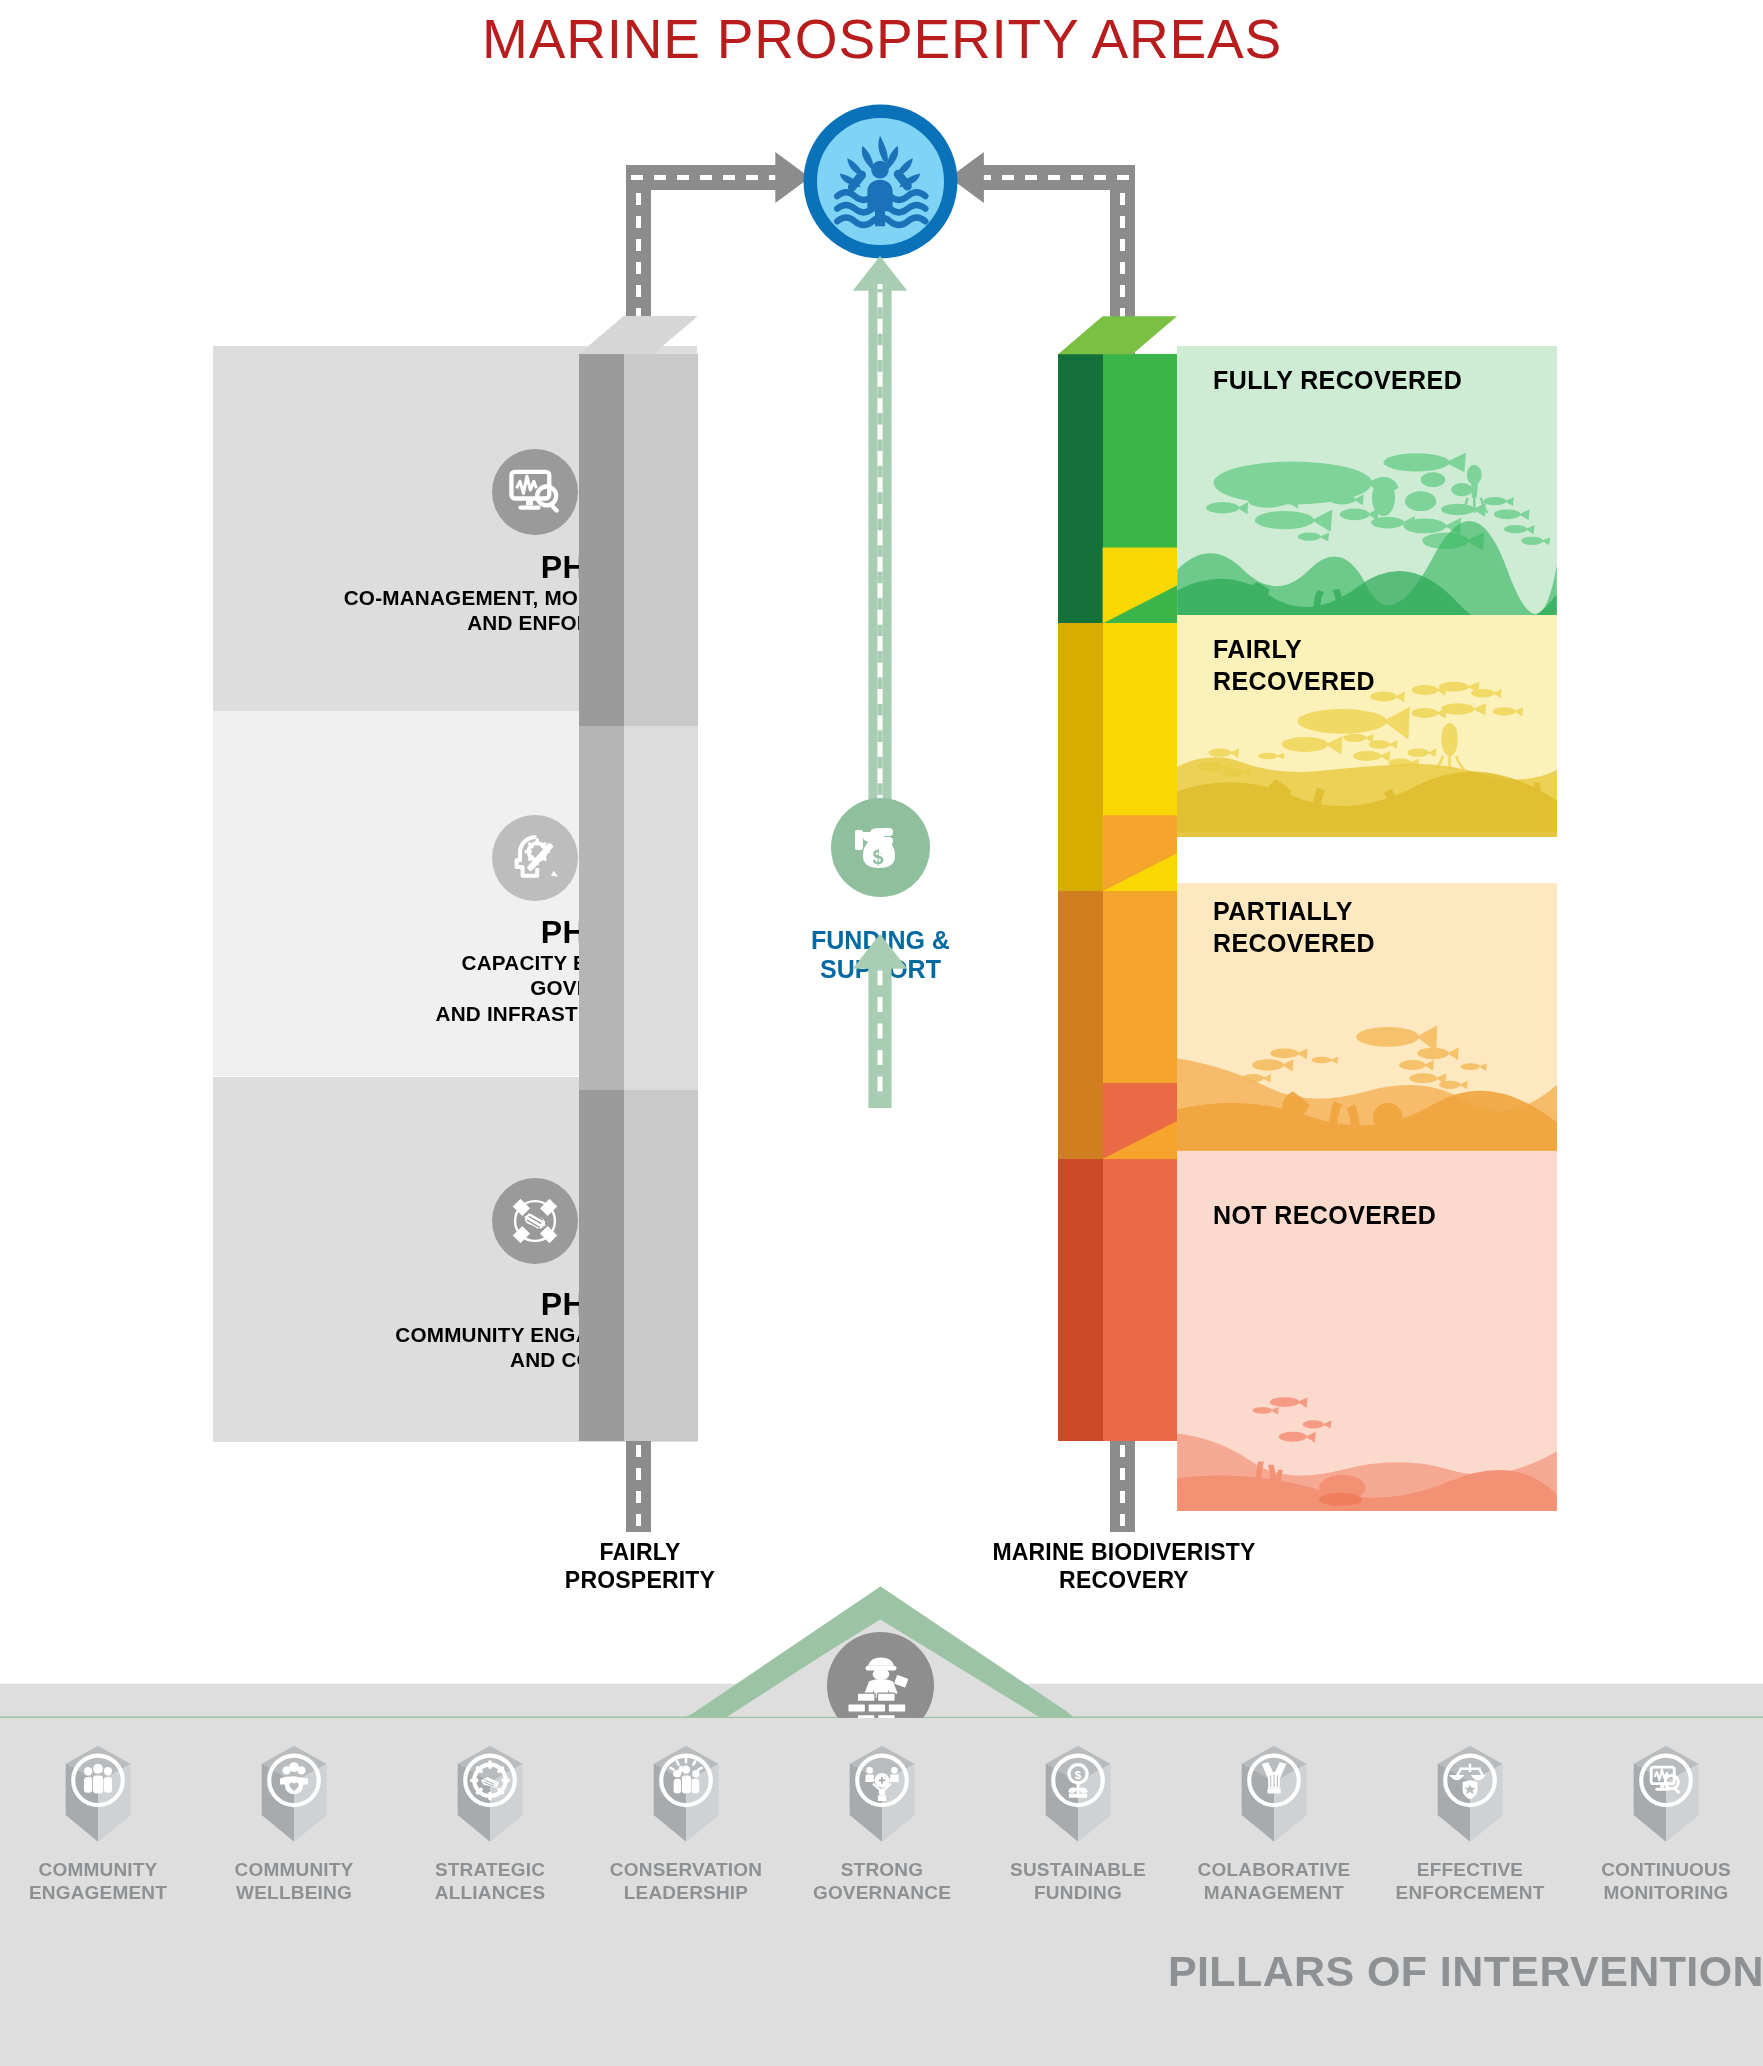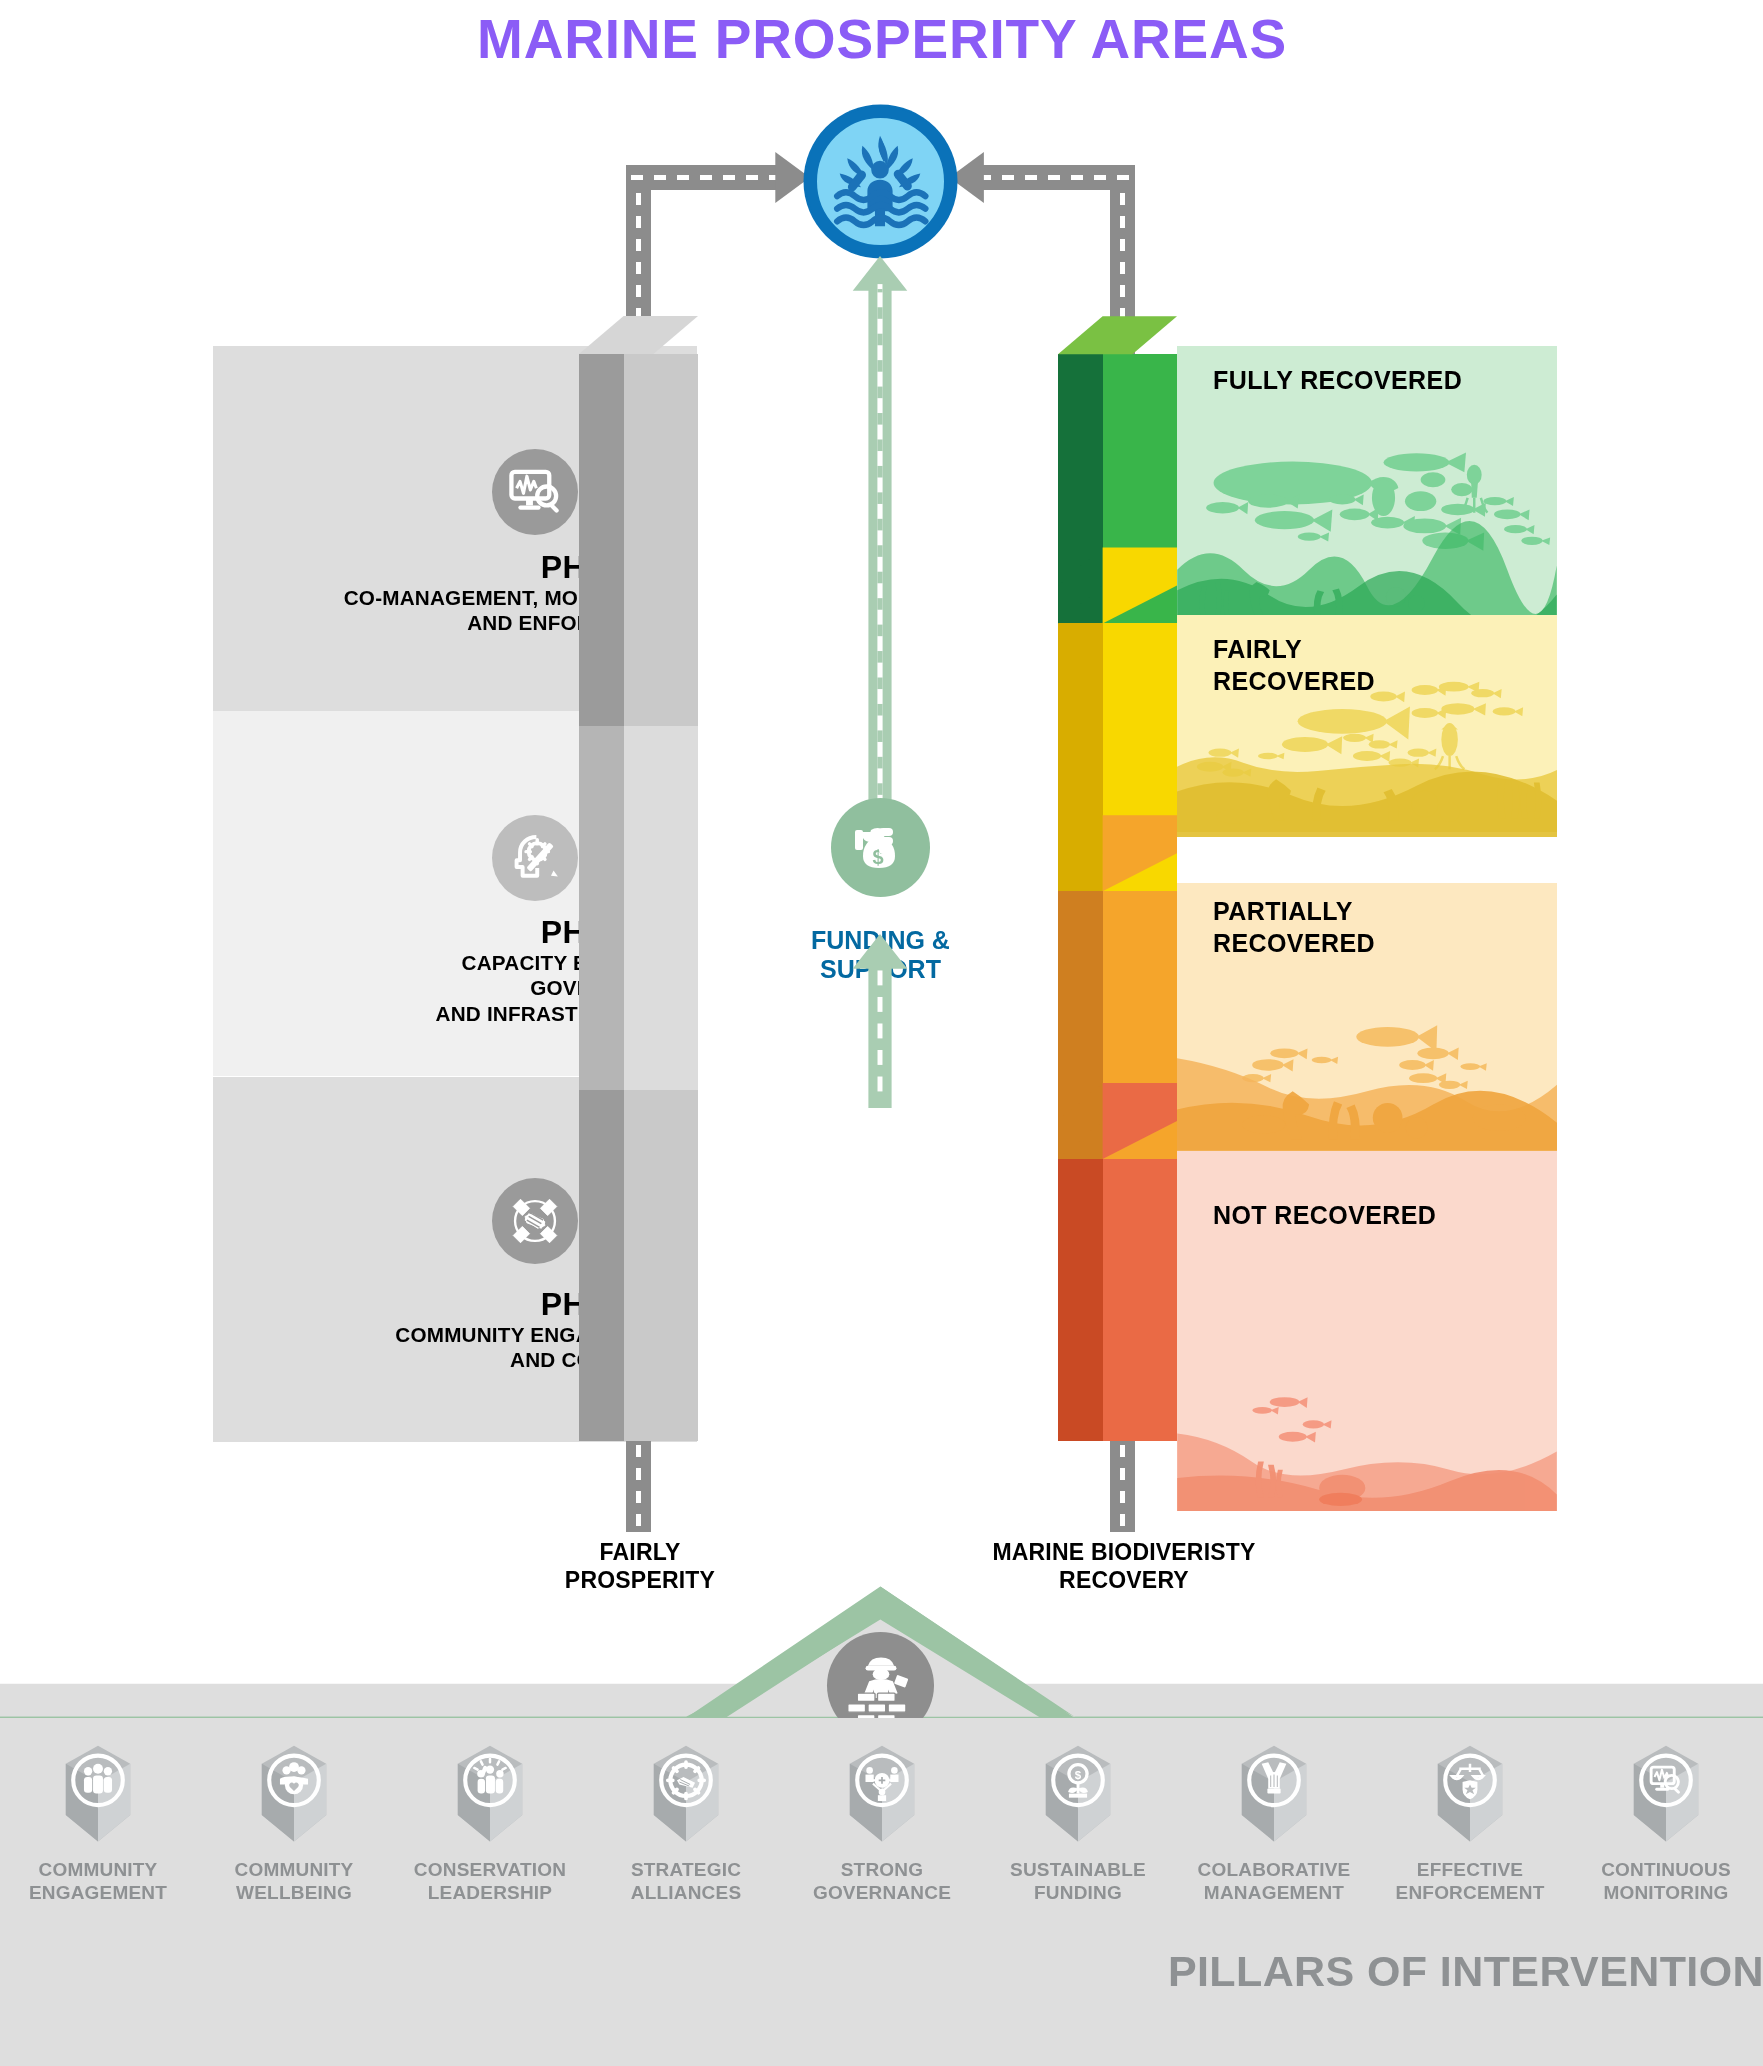--- a/index.html
+++ b/index.html
@@ -1,21 +1,21 @@
 <!DOCTYPE html>
 <html style="font-size:13.2px"><head>
 <meta charset="utf-8">
 <style>
   html,body{margin:0;padding:0;background:#fff;}
   body{width:1764px;height:2066px;position:relative;overflow:hidden;
        font-family:"Liberation Sans",sans-serif;}
 
   
   #title{position:absolute;top:6.6px;left:0;width:1764px;text-align:center;
-         font-size:55px;font-weight:bold;color:#8b5cf6;letter-spacing:0.8px;}
+         font-size:55px;font-weight:normal;color:#b91c1c;letter-spacing:0.8px;}
 
   
   #hub{position:absolute;left:806px;top:107px;width:149px;height:149px;border-radius:50%;
        background:#7fd4f5;border:11.6px solid #0a72b9;box-sizing:border-box;
        box-shadow:0 0 0 2.5px #0a72b9;}
   #hub svg{position:absolute;left:0;top:0;}
 
   
   .road{position:absolute;background:#8c8c8c;}
   .roadline{position:absolute;background:repeating-linear-gradient(to right,#fff 0 11.6px,transparent 11.6px 23px);}
@@ -591,59 +591,59 @@
 WELLBEING</div>
   </div>
 
   <div class="pillar">
     <div class="cube">
       <svg width="98" height="109" viewBox="0 0 118 132">
         <polygon points="20,24 59,2 98,24 98,86 59,118 20,86" fill="#b9bcbe"></polygon>
         <polygon points="20,24 59,46 59,118 20,86" fill="#a7abad"></polygon>
         <polygon points="59,46 98,24 98,86 59,118" fill="#cfd2d4"></polygon>
         <circle cx="59" cy="44" r="30" fill="none" stroke="#fff" stroke-width="5"></circle>
+        <g>
+          <circle cx="59" cy="44" r="19" fill="none" stroke="#fff" stroke-width="5"></circle>
+          <g stroke="#fff" stroke-width="4.5" stroke-linecap="round">
+            <path d="M59 22v6M59 60v6M37 44h6M75 44h6M44 29l4 4M70 55l4 4M74 29l-4 4M48 55l-4 4"></path>
+          </g>
+          <path d="M48 44l8-4 14 7-3 6-16-4z" fill="#fff"></path>
+          <g stroke="#a7abad" stroke-width="1.2">
+              <path d="M52 43l12 6M51 46l12 5"></path>
+            </g>
+        </g>
+      </svg>
+    </div>
+    <div class="plabel" style="white-space:pre-line">STRATEGIC
+ALLIANCES</div>
+  </div>
+
+  <div class="pillar">
+    <div class="cube">
+      <svg width="98" height="109" viewBox="0 0 118 132">
+        <polygon points="20,24 59,2 98,24 98,86 59,118 20,86" fill="#b9bcbe"></polygon>
+        <polygon points="20,24 59,46 59,118 20,86" fill="#a7abad"></polygon>
+        <polygon points="59,46 98,24 98,86 59,118" fill="#cfd2d4"></polygon>
+        <circle cx="59" cy="44" r="30" fill="none" stroke="#fff" stroke-width="5"></circle>
         <g fill="#fff">
           <g stroke="#fff" stroke-width="3" stroke-linecap="round">
             <path d="M59 22v-4M50 25l-2-4M68 25l2-4M44 31l-4-2M74 31l4-2"></path>
           </g>
           <circle cx="48" cy="36" r="4.5"></circle>
             <rect x="44" y="42" width="9" height="18" rx="4"></rect>
           <circle cx="59" cy="31" r="5"></circle>
             <rect x="54" y="38" width="11" height="22" rx="4"></rect>
           <rect x="49" y="26" width="5" height="14" rx="2.5" transform="rotate(22 51 33)"></rect>
           <circle cx="71" cy="36" r="4.5"></circle>
             <rect x="66" y="42" width="9" height="18" rx="4"></rect>
         </g>
       </svg>
     </div>
     <div class="plabel" style="white-space:pre-line">CONSERVATION
 LEADERSHIP</div>
-  </div>
-
-  <div class="pillar">
-    <div class="cube">
-      <svg width="98" height="109" viewBox="0 0 118 132">
-        <polygon points="20,24 59,2 98,24 98,86 59,118 20,86" fill="#b9bcbe"></polygon>
-        <polygon points="20,24 59,46 59,118 20,86" fill="#a7abad"></polygon>
-        <polygon points="59,46 98,24 98,86 59,118" fill="#cfd2d4"></polygon>
-        <circle cx="59" cy="44" r="30" fill="none" stroke="#fff" stroke-width="5"></circle>
-        <g>
-          <circle cx="59" cy="44" r="19" fill="none" stroke="#fff" stroke-width="5"></circle>
-          <g stroke="#fff" stroke-width="4.5" stroke-linecap="round">
-            <path d="M59 22v6M59 60v6M37 44h6M75 44h6M44 29l4 4M70 55l4 4M74 29l-4 4M48 55l-4 4"></path>
-          </g>
-          <path d="M48 44l8-4 14 7-3 6-16-4z" fill="#fff"></path>
-          <g stroke="#a7abad" stroke-width="1.2">
-              <path d="M52 43l12 6M51 46l12 5"></path>
-            </g>
-        </g>
-      </svg>
-    </div>
-    <div class="plabel" style="white-space:pre-line">STRATEGIC
-ALLIANCES</div>
   </div>
 
   <div class="pillar">
     <div class="cube">
       <svg width="98" height="109" viewBox="0 0 118 132">
         <polygon points="20,24 59,2 98,24 98,86 59,118 20,86" fill="#b9bcbe"></polygon>
         <polygon points="20,24 59,46 59,118 20,86" fill="#a7abad"></polygon>
         <polygon points="59,46 98,24 98,86 59,118" fill="#cfd2d4"></polygon>
         <circle cx="59" cy="44" r="30" fill="none" stroke="#fff" stroke-width="5"></circle>
         <g fill="#fff">

